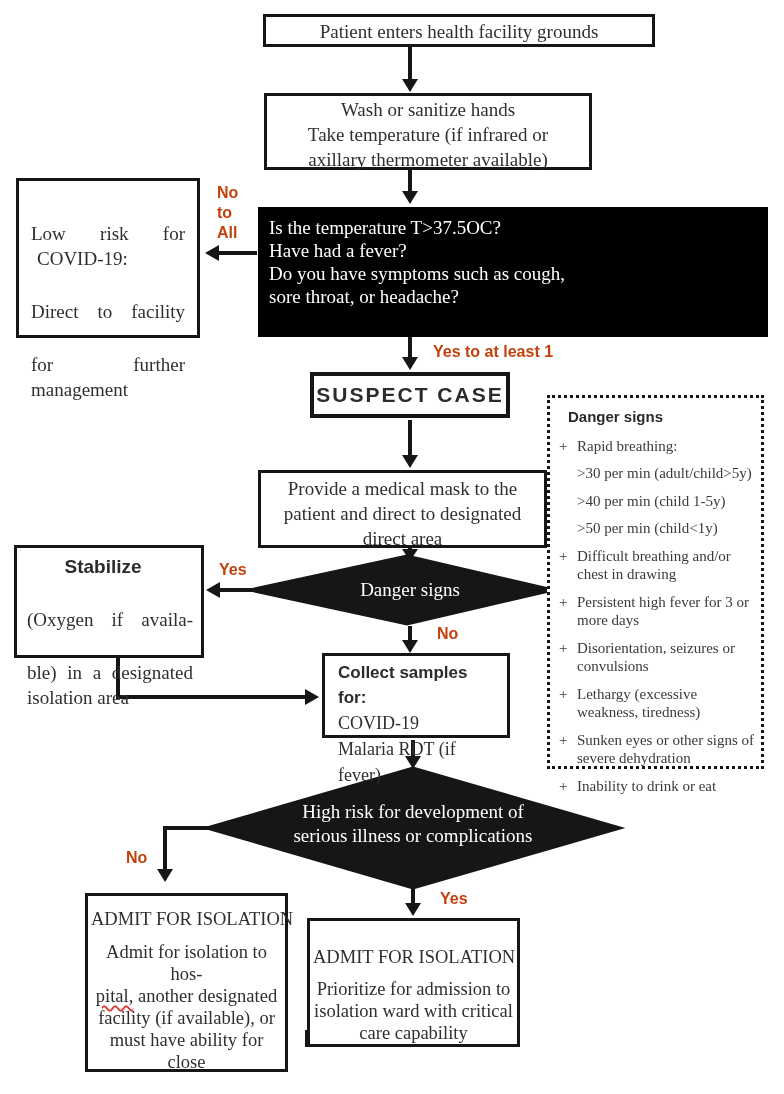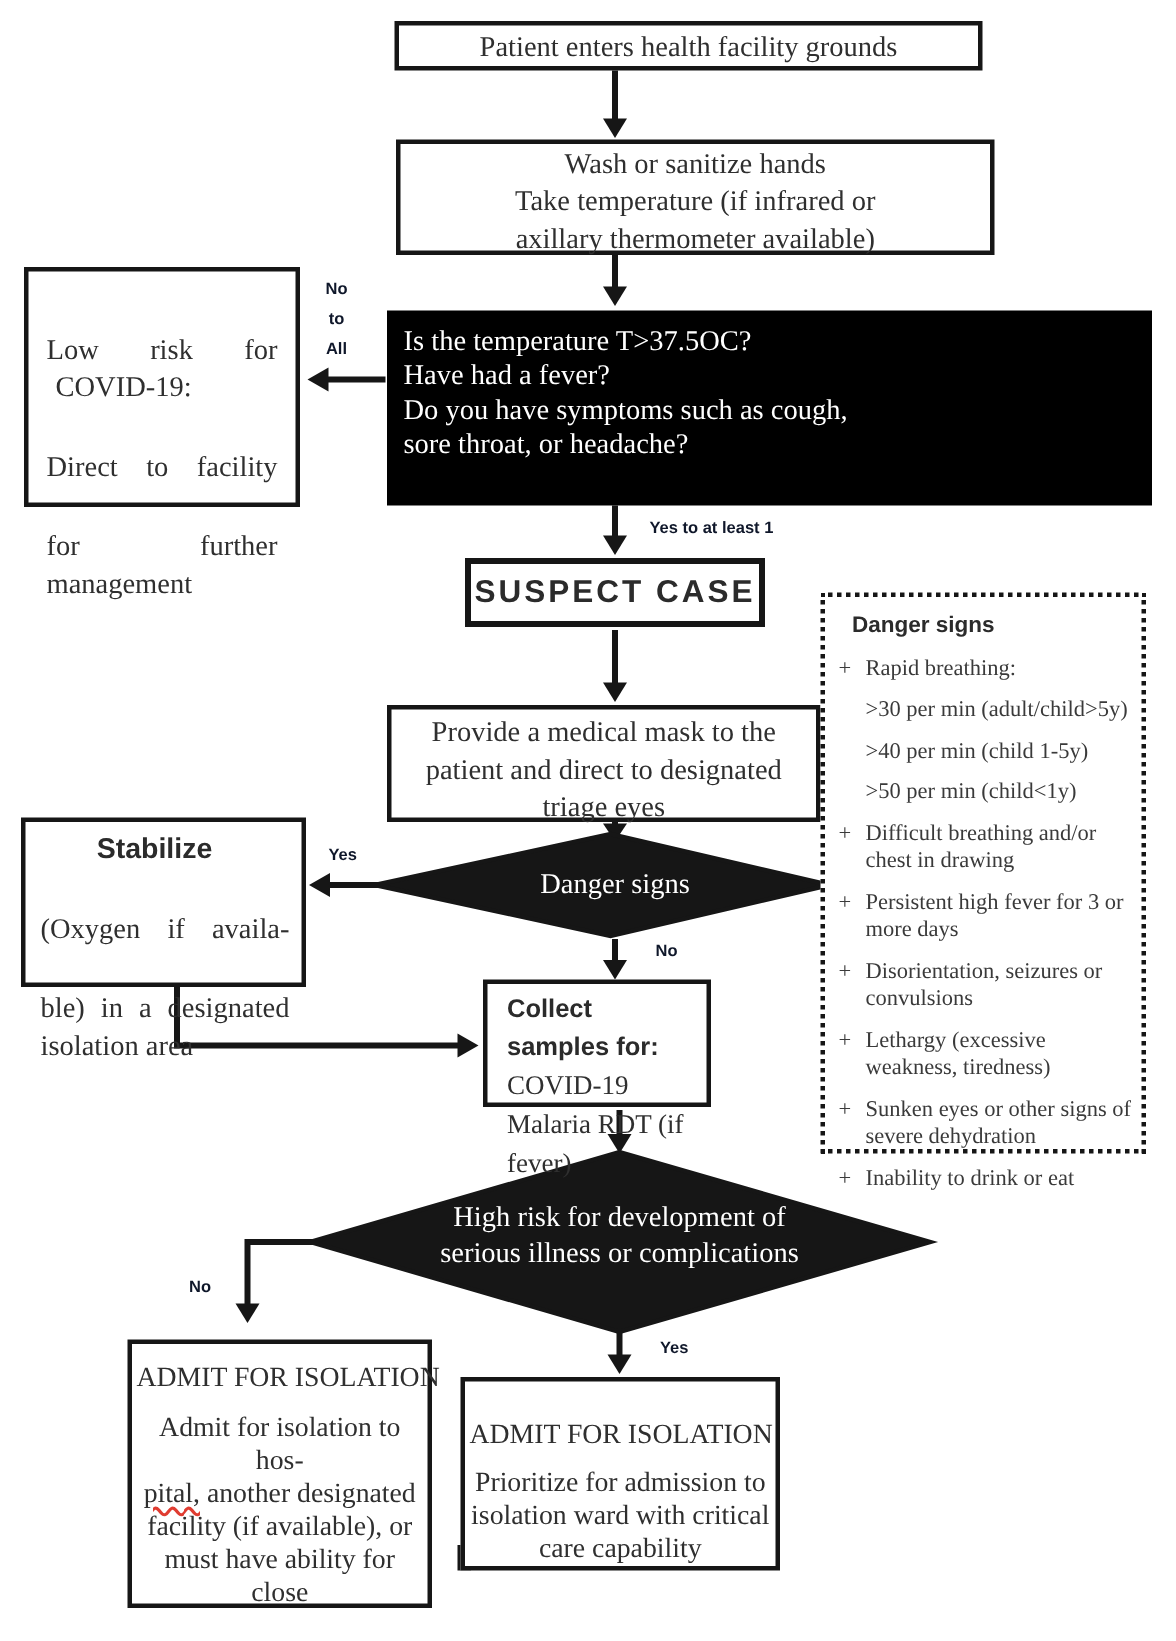--- a/index.html
+++ b/index.html
@@ -5,21 +5,21 @@
   html,body{margin:0;padding:0;background:#ffffff;}
   #canvas{position:relative;width:784px;height:1094px;background:#ffffff;overflow:hidden;
           font-family:"Liberation Serif",serif;color:#2f2f2f;}
   svg.wires{position:absolute;left:0;top:0;z-index:0;}
   .box{position:absolute;box-sizing:border-box;border:3px solid #161616;background:#ffffff;
        color:#2f2f2f;z-index:1;}
   .center{text-align:center;}
   .serif19{font-size:19px;line-height:25px;}
   .jline{text-align:justify;text-align-last:justify;margin-top:28px;}
   .label{position:absolute;z-index:2;font-family:"Liberation Sans",sans-serif;font-weight:bold;
-         font-size:11px;line-height:20px;color:#0f172a;white-space:nowrap;text-align:center;}
+         font-size:16px;line-height:20px;color:#c2410c;white-space:nowrap;}
   .dtext{position:absolute;z-index:2;color:#ffffff;text-align:center;font-size:19px;line-height:24px;}
   
   .blackbox{background:#000000;color:#ffffff;border:none;padding:9px 11px;font-size:19px;line-height:23px;}
   
   .suspect{border-width:4px;font-family:"Liberation Sans",sans-serif;font-weight:bold;
            font-size:21px;letter-spacing:2px;line-height:38px;color:#2b2b2b;}
   
   .stab-title{font-family:"Liberation Sans",sans-serif;font-weight:bold;font-size:19px;
               text-align:center;margin:4px 14px 2px 0;color:#2b2b2b;}
   
@@ -113,21 +113,21 @@
       </g>
 
       <rect x="305" y="1030" width="9" height="17" stroke="none"></rect>
     </g>
   </svg>
 
   <div class="box center serif19" style="left:263px;top:14px;width:392px;height:33px;line-height:29px;">
     <span>Patient enters health facility grounds</span>
   </div>
 
-  <div class="box center serif19" style="left:264px;top:93px;width:399px;height:77px;padding-top:1px;">
+  <div class="box center serif19" style="left:264px;top:93px;width:328px;height:77px;padding-top:1px;">
     <div>Wash or sanitize hands</div>
     <div>Take temperature (if infrared or</div>
     <div>axillary thermometer available)</div>
   </div>
 
   <div class="box blackbox" style="left:258px;top:207px;width:510px;height:130px;">
     <div>Is the temperature T&gt;37.5OC?</div>
     <div>Have had a fever?</div>
     <div>Do you have symptoms such as cough,</div>
     <div>sore throat, or headache?</div>
@@ -149,37 +149,37 @@
 
   <div class="label" style="left:433px;top:342px;">Yes to at least 1</div>
 
   <div class="box suspect center" style="left:310px;top:372px;width:200px;height:46px;">
     <span>SUSPECT CASE</span>
   </div>
 
   <div class="box center serif19" style="left:258px;top:470px;width:289px;height:78px;padding-top:3px;">
     <div>Provide a medical mask to the</div>
     <div>patient and direct to designated</div>
-    <div>triage eyes</div>
+    <div>direct area</div>
   </div>
 
   <div class="dtext" style="left:330px;top:578px;width:160px;">Danger signs</div>
 
   <div class="label" style="left:219px;top:560px;">Yes</div>
 
   <div class="label" style="left:437px;top:624px;">No</div>
 
   <div class="box serif19" style="left:14px;top:545px;width:190px;height:113px;padding:2px 8px 0 10px;">
     <div class="stab-title">Stabilize</div>
     <div class="jline">(Oxygen if availa-</div>
     <div class="jline">ble) in a designated</div>
     <div>isolation area</div>
   </div>
 
-  <div class="box" style="left:322px;top:653px;width:152px;height:85px;padding:4px 10px 0 13px;">
+  <div class="box" style="left:322px;top:653px;width:188px;height:85px;padding:4px 10px 0 13px;">
     <div class="collect-title">Collect samples for:</div>
     <div class="collect-line">COVID-19</div>
     <div class="collect-line">Malaria RDT (if fever)</div>
   </div>
 
   <div class="dtext" style="left:263px;top:800px;width:300px;">
     <div>High risk for development of</div>
     <div>serious illness or complications</div>
   </div>
 

